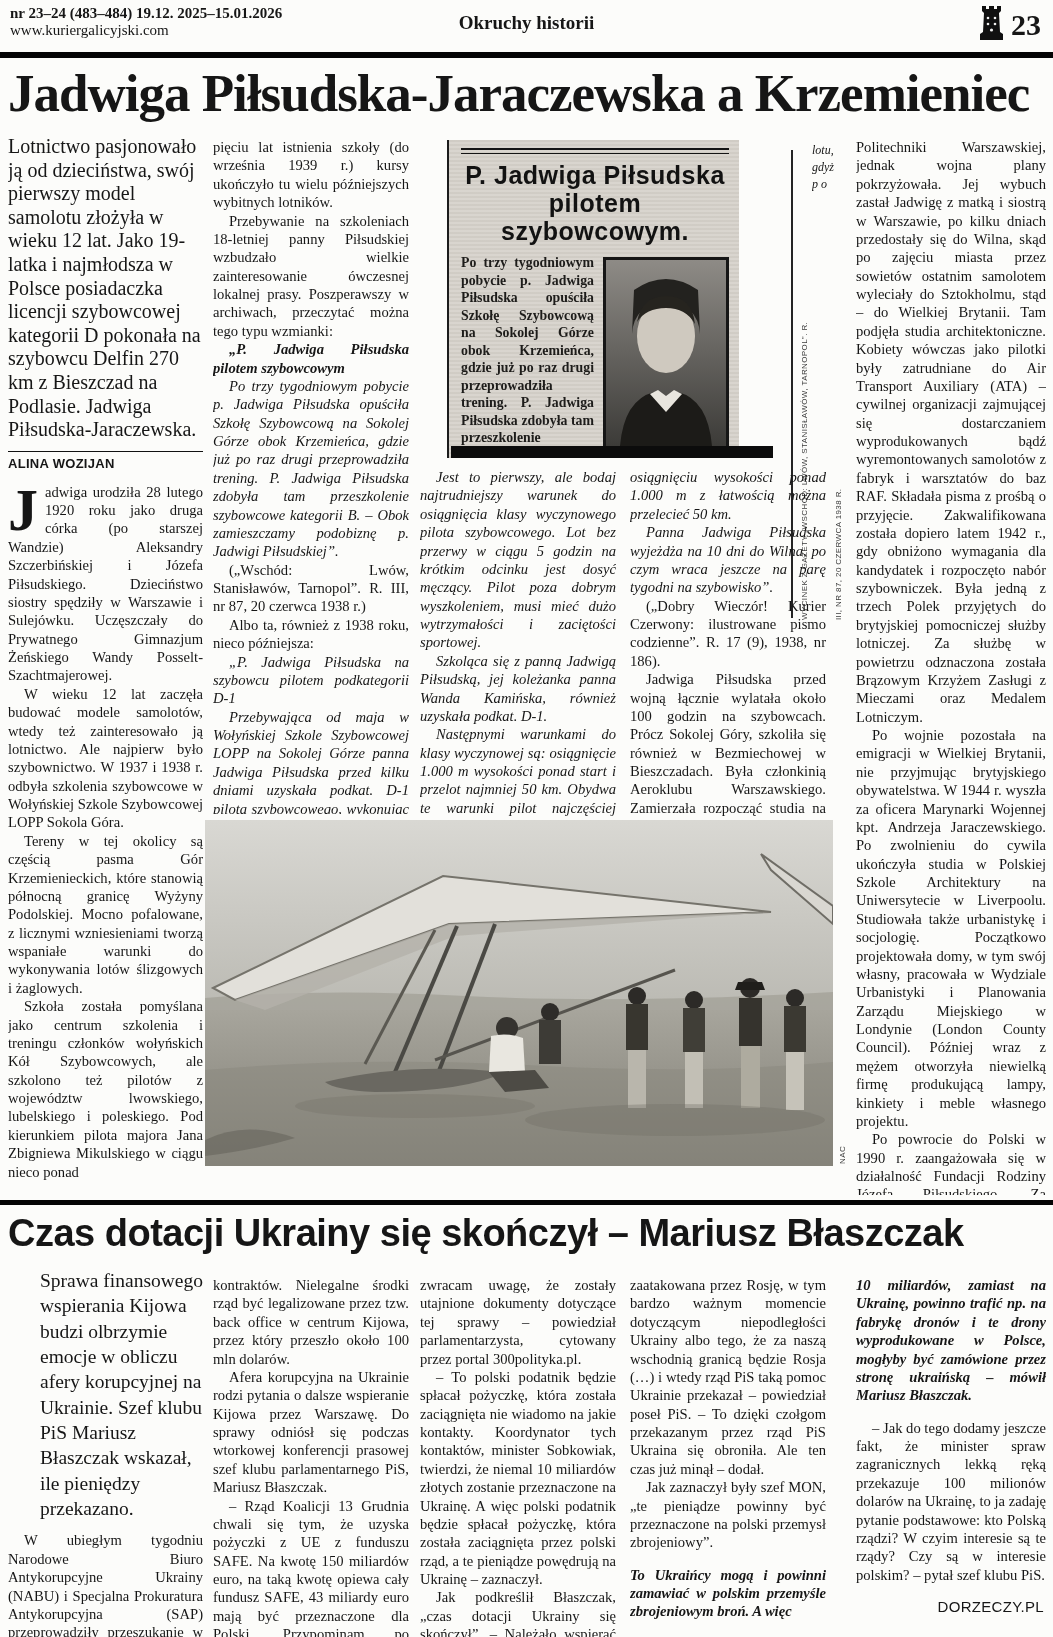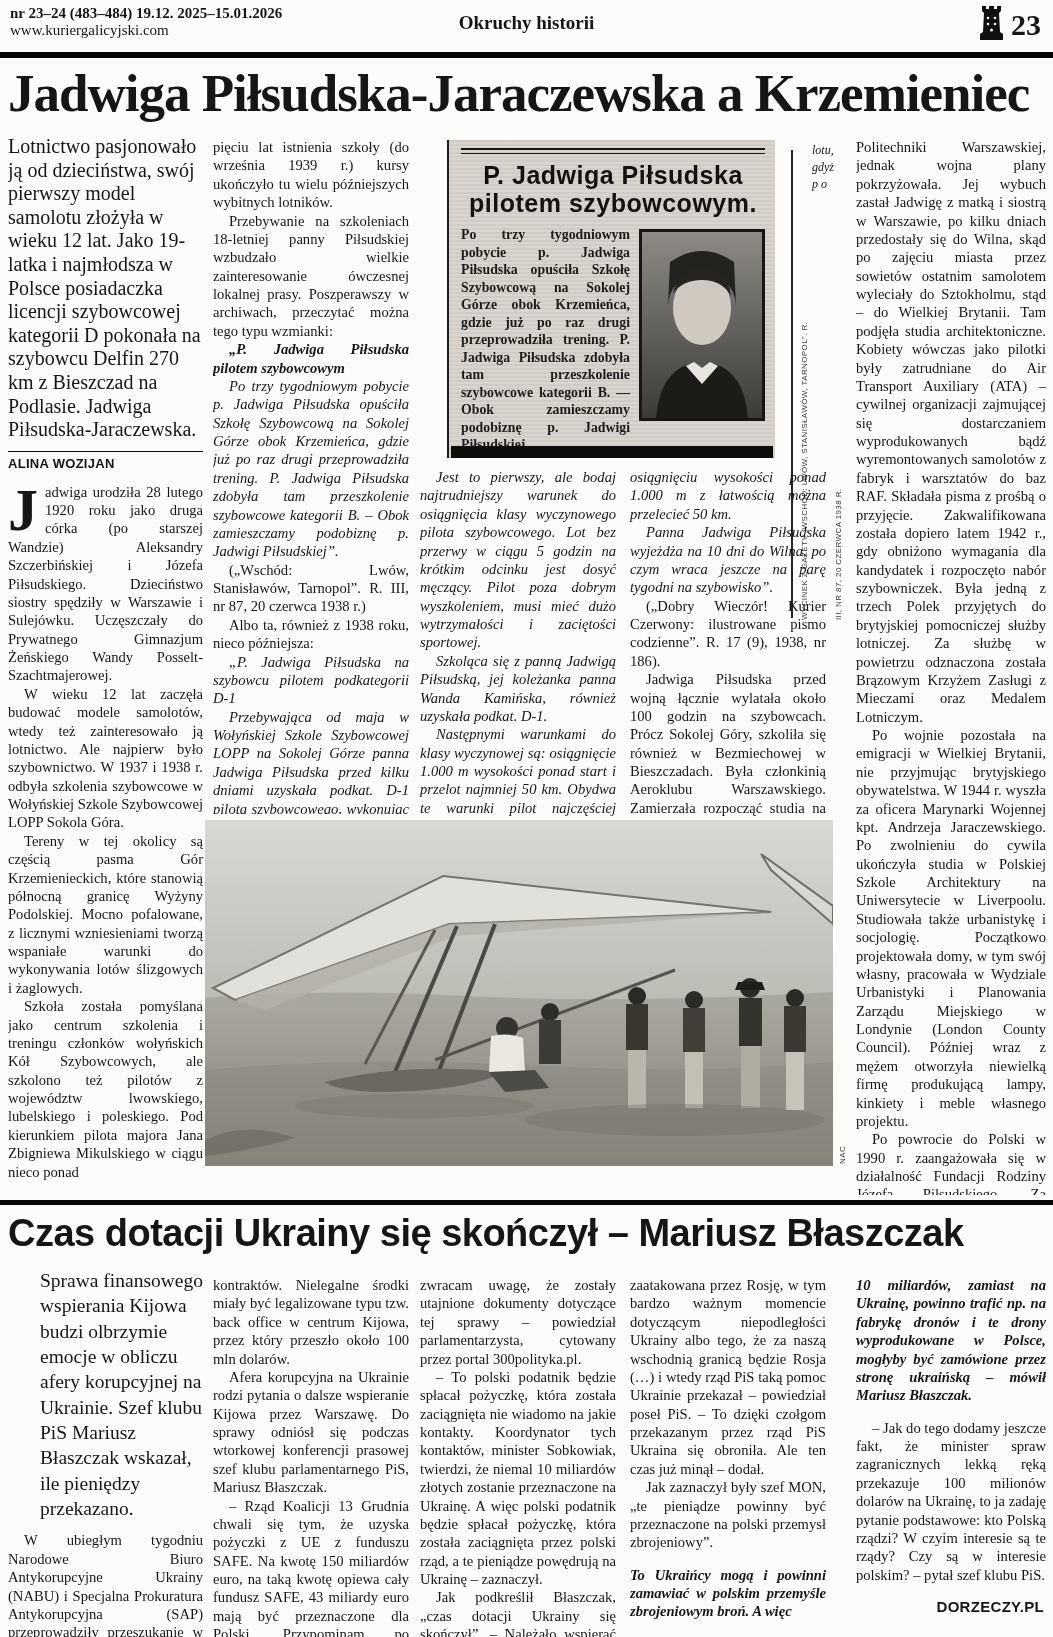--- a/index.html
+++ b/index.html
@@ -41,21 +41,21 @@
   #a1col3 { left:420px; top:468px; width:196px; height:350px; }
   #a1col4 { left:630px; top:468px; width:196px; height:350px; }
   #a1col5 { left:856px; top:138px; width:190px; height:1057px; }
 
   .lede { font-size:20px; line-height:1.18; }
   .byline-rule { border-top:1.5px solid #111; margin-top:9px; }
   .byline { font-family:"Liberation Sans",sans-serif; font-weight:bold;
             font-size:13px; padding:4px 0 12px 0; letter-spacing:.3px; }
 
   
-  #clipping { left:447px; top:140px; width:328px; height:318px;
+  #clipping { left:447px; top:140px; width:292px; height:318px;
               background:#d7d3cc; border-left:2px solid #1c1c1c;
               padding:8px 10px 14px 12px; overflow:hidden;
               background-image:repeating-linear-gradient(0deg,rgba(120,115,105,.07) 0 2px,rgba(255,255,255,.05) 2px 4px); }
   .clip-rule { border-top:2.5px solid #151515; border-bottom:1.5px solid #151515;
                height:6px; margin-bottom:7px; }
   .clip-h { font-family:"Liberation Sans",sans-serif; font-weight:bold;
             font-size:25px; line-height:1.12; text-align:center;
             letter-spacing:.5px; color:#121212; }
   .clip-body { margin-top:9px; font-size:13.8px; font-weight:bold;
                line-height:1.27; text-align:justify; color:#1d1c1a; }
@@ -84,21 +84,21 @@
   #rule2 { left:0; top:1200px; width:1053px; height:5px; background:#040404; }
   #h2 { left:8px; top:1212px; width:1040px; font-family:"Liberation Sans",sans-serif;
         font-weight:bold; font-size:38px; letter-spacing:-.5px; }
   #a2col1 { left:8px;   top:1268px; width:195px; height:369px; }
   #a2col2 { left:213px; top:1276px; width:196px; height:361px; }
   #a2col3 { left:420px; top:1276px; width:196px; height:361px; }
   #a2col4 { left:630px; top:1276px; width:196px; height:361px; }
   #a2col5 { left:856px; top:1276px; width:190px; height:361px; }
   .lede2 { font-size:19.5px; line-height:1.3; margin-bottom:10px;margin-left:32px; }
   .credit { position:absolute; right:2px; bottom:20px;
-            font-family:"Liberation Sans",sans-serif; font-weight:bold;
+            font-family:"Liberation Sans",sans-serif; font-weight:normal;
             font-size:15px; letter-spacing:.3px;margin-top:16px; }
 </style>
 </head>
 <body>
 
 <header id="masthead" class="abs">
   <div class="mast-left">
     <div class="mast-issue">nr 23–24 (483–484) 19.12. 2025–15.01.2026</div>
     <div class="mast-url">www.kuriergalicyjski.com</div>
   </div>
@@ -267,21 +267,21 @@
 <div id="rule2" class="abs"></div>
 <h2 id="h2" class="abs">Czas dotacji Ukrainy się skończył – Mariusz Błaszczak</h2>
 
 <div id="a2col1" class="col">
   <div class="lede2">Sprawa finansowego wspierania Kijowa budzi olbrzymie emocje w obliczu afery korupcyjnej na Ukrainie. Szef klubu PiS Mariusz Błaszczak wskazał, ile pieniędzy przekazano.</div>
   <div class="body-text">
       <p class="para">W ubiegłym tygodniu Narodowe Biuro Antykorupcyjne Ukrainy (NABU) i Specjalna Prokuratura Antykorupcyjna (SAP) przeprowadziły przeszukanie w mieszkaniu Andrija Jermaka, szefa biura prezydenta Ukrainy. Według ustaleń śledczych uczestnicy procederu pobierali od kontrahentów Enerhoatomu łapówki w wysokości od 10 do 15 proc. wartości</p>
     </div>
 </div>
 <div id="a2col2" class="col body-text">
-    <p class="para ni">kontraktów. Nielegalne środki miały być legalizowane typu tzw. back office w centrum Kijowa, przez który przeszło około 100 mln dolarów.</p>
+    <p class="para ni">kontraktów. Nielegalne środki rząd być legalizowane przez tzw. back office w centrum Kijowa, przez który przeszło około 100 mln dolarów.</p>
     <p class="para">Afera korupcyjna na Ukrainie rodzi pytania o dalsze wspieranie Kijowa przez Warszawę. Do sprawy odniósł się podczas wtorkowej konferencji prasowej szef klubu parlamentarnego PiS, Mariusz Błaszczak.</p>
     <p class="para">– Rząd Koalicji 13 Grudnia chwali się tym, że uzyska pożyczki z UE z funduszu SAFE. Na kwotę 150 miliardów euro, na taką kwotę opiewa cały fundusz SAFE, 43 miliardy euro mają być przeznaczone dla Polski. Przypominam po pierwsze, że jest to pożyczka, po drugie</p>
   </div>
 <div id="a2col3" class="col body-text">
     <p class="para ni">zwracam uwagę, że zostały utajnione dokumenty dotyczące tej sprawy – powiedział parlamentarzysta, cytowany przez portal 300polityka.pl.</p>
     <p class="para">– To polski podatnik będzie spłacał pożyczkę, która została zaciągnięta nie wiadomo na jakie kontakty. Koordynator tych kontaktów, minister Sobkowiak, twierdzi, że niemal 10 miliardów złotych zostanie przeznaczone na Ukrainę. A więc polski podatnik będzie spłacał pożyczkę, która została zaciągnięta przez polski rząd, a te pieniądze powędrują na Ukrainę – zaznaczył.</p>
     <p class="para">Jak podkreślił Błaszczak, „czas dotacji Ukrainy się skończył”. – Należało wspierać Ukrainę wtedy, kiedy została</p>
   </div>
 <div id="a2col4" class="col body-text">
     <p class="para ni">zaatakowana przez Rosję, w tym bardzo ważnym momencie dotyczącym niepodległości Ukrainy albo tego, że za naszą wschodnią granicą będzie Rosja (…) i wtedy rząd PiS taką pomoc Ukrainie przekazał – powiedział poseł PiS. – To dzięki czołgom przekazanym przez rząd PiS Ukraina się obroniła. Ale ten czas już minął – dodał.</p>

